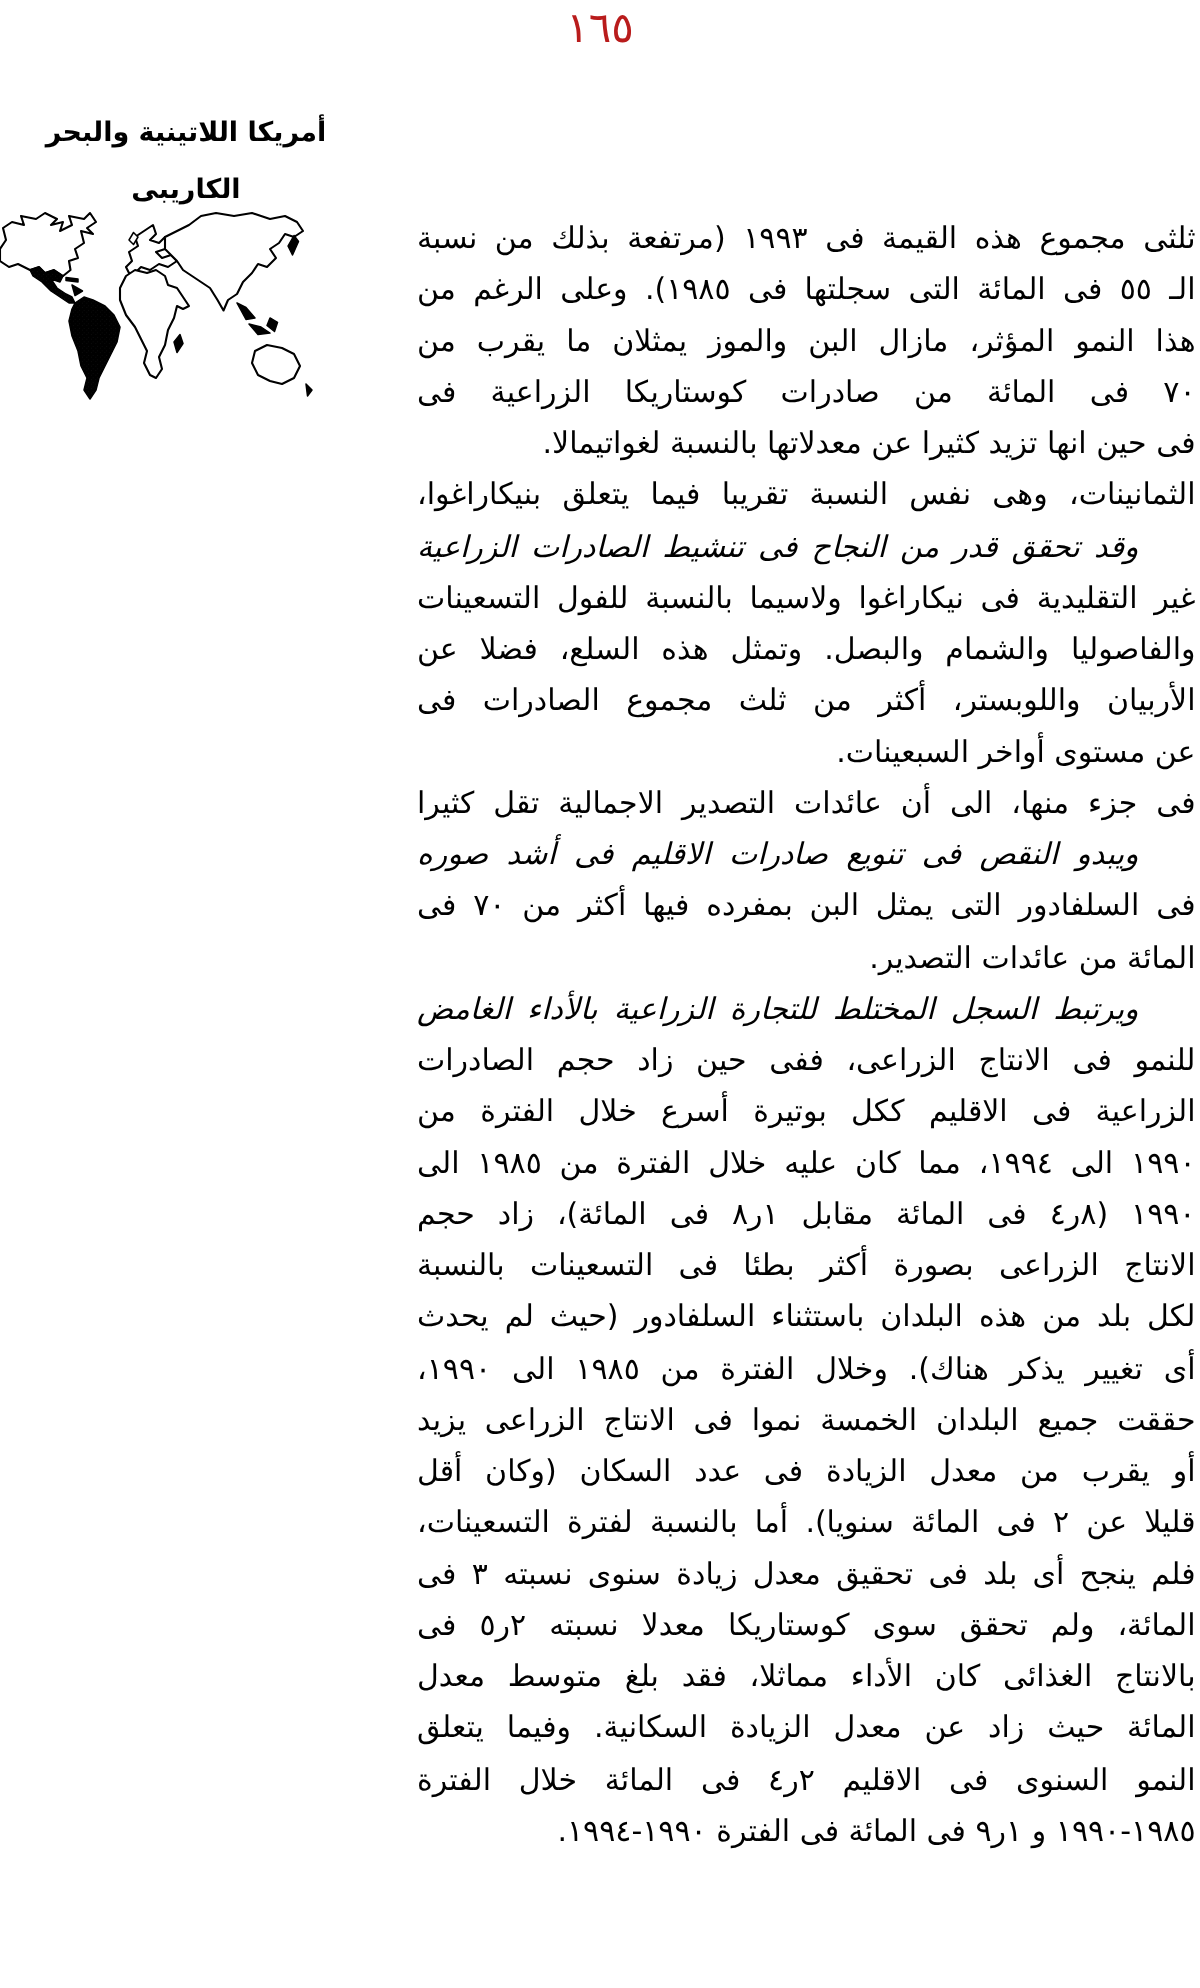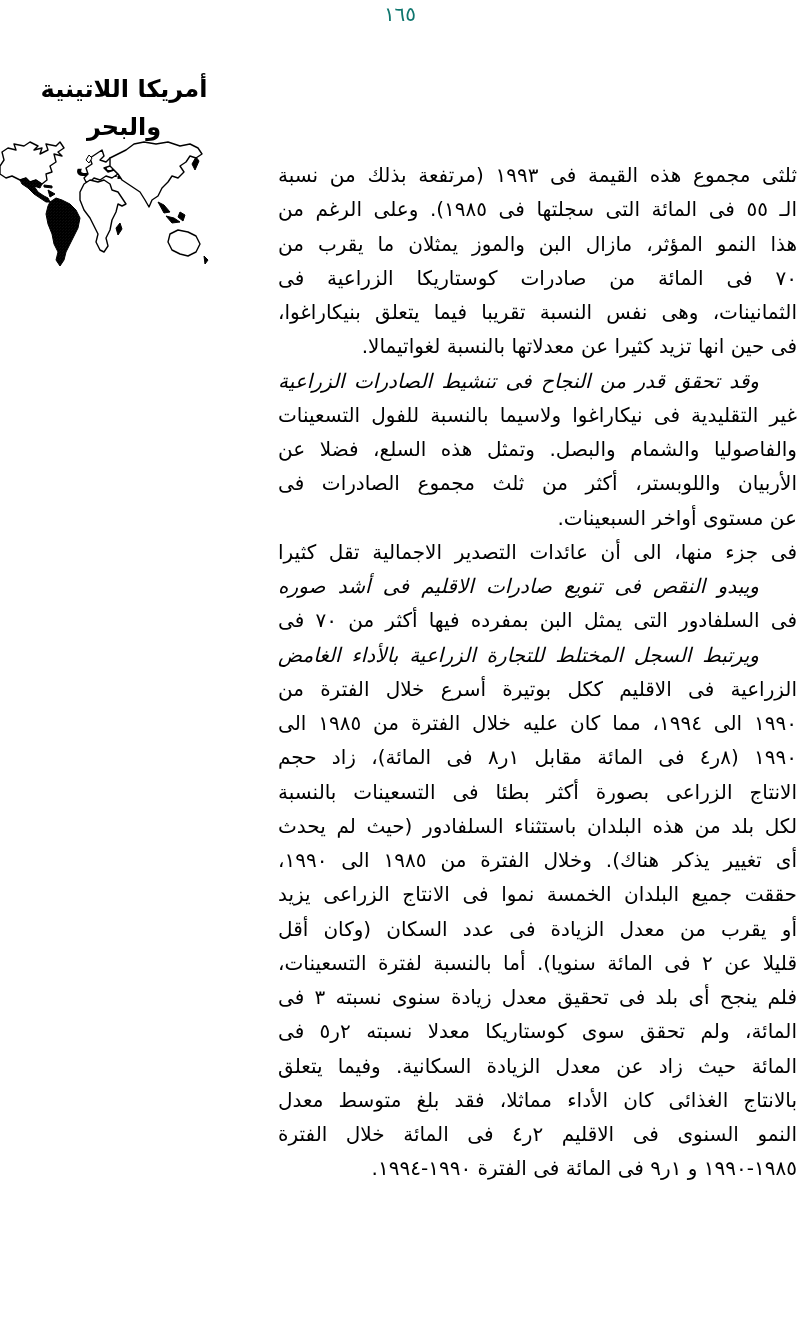--- a/index.html
+++ b/index.html
@@ -4,34 +4,34 @@
 <style>
   html,body{margin:0;padding:0;}
   body{
     width:800px;height:1325px;position:relative;
     background:#ffffff;color:#000000;
     font-family:"DejaVu Sans",sans-serif;
     overflow:hidden;
   }
   .pageno{
     position:absolute;top:2px;left:0;width:800px;
-    text-align:center;font-size:20px;color:#0f766e;
+    text-align:center;font-size:28px;color:#b91c1c;
     direction:rtl;
   }
   .sidehead{
     position:absolute;top:70px;left:0;width:248px;
     text-align:center;direction:rtl;
-    font-weight:bold;font-size:24px;line-height:38px;color:#000;
+    font-weight:bold;font-size:18px;line-height:38px;color:#000;
   }
   .map{
     position:absolute;top:140px;left:0;width:232px;height:128px;
   }
   .text{
     position:absolute;top:141px;left:278px;width:519px;
-    direction:rtl;font-size:20px;line-height:34.26px;color:#000;margin-top:17px;
+    direction:rtl;font-size:20px;line-height:34.26px;color:#000;
   }
   .ln{
     text-align:justify;text-align-last:justify;
     height:34.26px;white-space:normal;
   }
   .ln.end{text-align-last:right;}
   .ln.ind{padding-right:38px;font-style:italic;}
   .para{margin:0;padding:0;}
 </style>
 </head>
@@ -78,51 +78,53 @@
     <path fill="#000" stroke-width="1" d="M204,116 l4,4 -3,4 Z"></path>
   </svg>
 
   <div class="text">
 
     <div class="para">
       <div class="ln">ثلثى مجموع هذه القيمة فى ١٩٩٣ (مرتفعة بذلك من نسبة</div>
       <div class="ln">الـ ٥٥ فى المائة التى سجلتها فى ١٩٨٥). وعلى الرغم من</div>
       <div class="ln">هذا النمو المؤثر، مازال البن والموز يمثلان ما يقرب من</div>
       <div class="ln">٧٠ فى المائة من صادرات كوستاريكا الزراعية فى</div>
+      <div class="ln end">فى حين انها تزيد كثيرا عن معدلاتها بالنسبة لغواتيمالا.</div>
       <div class="ln">الثمانينات، وهى نفس النسبة تقريبا فيما يتعلق بنيكاراغوا،</div>
-      <div class="ln end">فى حين انها تزيد كثيرا عن معدلاتها بالنسبة لغواتيمالا.</div>
     </div>
 
     <div class="para">
       <div class="ln ind">وقد تحقق قدر من النجاح فى تنشيط الصادرات الزراعية</div>
       <div class="ln">غير التقليدية فى نيكاراغوا ولاسيما بالنسبة للفول التسعينات</div>
       <div class="ln">والفاصوليا والشمام والبصل. وتمثل هذه السلع، فضلا عن</div>
       <div class="ln">الأربيان واللوبستر، أكثر من ثلث مجموع الصادرات فى</div>
       <div class="ln end">عن مستوى أواخر السبعينات.</div>
       <div class="ln">فى جزء منها، الى أن عائدات التصدير الاجمالية تقل كثيرا</div>
     </div>
 
     <div class="para">
       <div class="ln ind">ويبدو النقص فى تنويع صادرات الاقليم فى أشد صوره</div>
       <div class="ln">فى السلفادور التى يمثل البن بمفرده فيها أكثر من ٧٠ فى</div>
+      <div class="ln end">المائة من عائدات التصدير.</div>
     </div>
 
     <div class="para">
       <div class="ln ind">ويرتبط السجل المختلط للتجارة الزراعية بالأداء الغامض</div>
+      <div class="ln">للنمو فى الانتاج الزراعى، ففى حين زاد حجم الصادرات</div>
       <div class="ln">الزراعية فى الاقليم ككل بوتيرة أسرع خلال الفترة من</div>
       <div class="ln">١٩٩٠ الى ١٩٩٤، مما كان عليه خلال الفترة من ١٩٨٥ الى</div>
       <div class="ln">١٩٩٠ (٨ر٤ فى المائة مقابل ١ر٨ فى المائة)، زاد حجم</div>
       <div class="ln">الانتاج الزراعى بصورة أكثر بطئا فى التسعينات بالنسبة</div>
       <div class="ln">لكل بلد من هذه البلدان باستثناء السلفادور (حيث لم يحدث</div>
       <div class="ln">أى تغيير يذكر هناك). وخلال الفترة من ١٩٨٥ الى ١٩٩٠،</div>
       <div class="ln">حققت جميع البلدان الخمسة نموا فى الانتاج الزراعى يزيد</div>
       <div class="ln">أو يقرب من معدل الزيادة فى عدد السكان (وكان أقل</div>
       <div class="ln">قليلا عن ٢ فى المائة سنويا). أما بالنسبة لفترة التسعينات،</div>
       <div class="ln">فلم ينجح أى بلد فى تحقيق معدل زيادة سنوى نسبته ٣ فى</div>
       <div class="ln">المائة، ولم تحقق سوى كوستاريكا معدلا نسبته ٢ر٥ فى</div>
+      <div class="ln">بالانتاج الغذائى كان الأداء مماثلا، فقد بلغ متوسط معدل</div>
       <div class="ln">المائة حيث زاد عن معدل الزيادة السكانية. وفيما يتعلق</div>
-      <div class="ln">بالانتاج الغذائى كان الأداء مماثلا، فقد بلغ متوسط معدل</div>
       <div class="ln">النمو السنوى فى الاقليم ٢ر٤ فى المائة خلال الفترة</div>
       <div class="ln end">١٩٨٥-١٩٩٠ و ١ر٩ فى المائة فى الفترة ١٩٩٠-١٩٩٤.</div>
     </div>
 
   </div>
 </div>
 
 </body></html>

